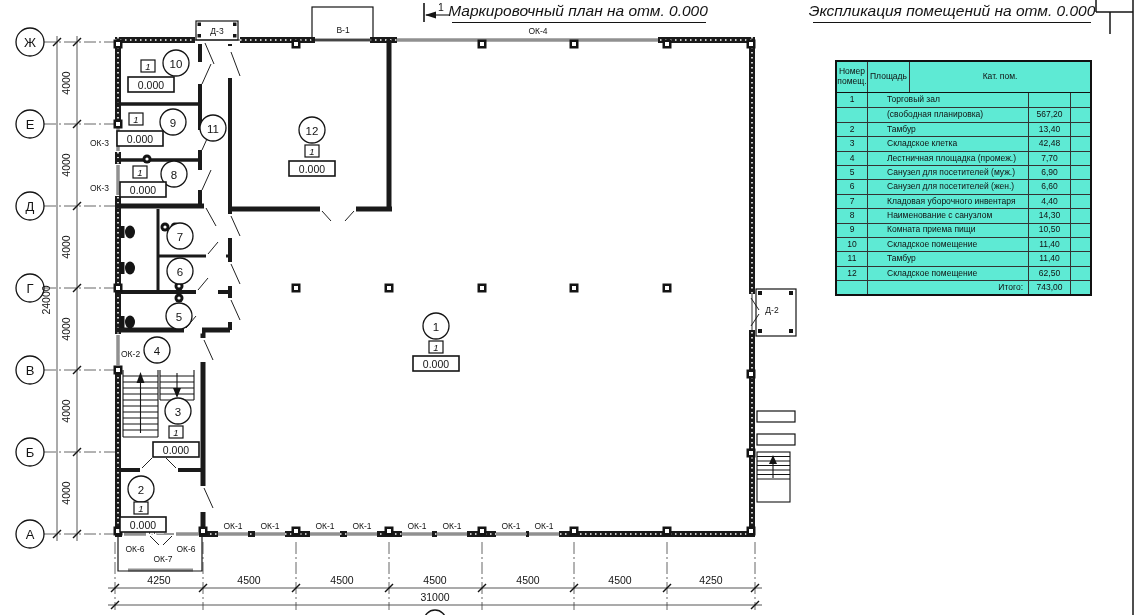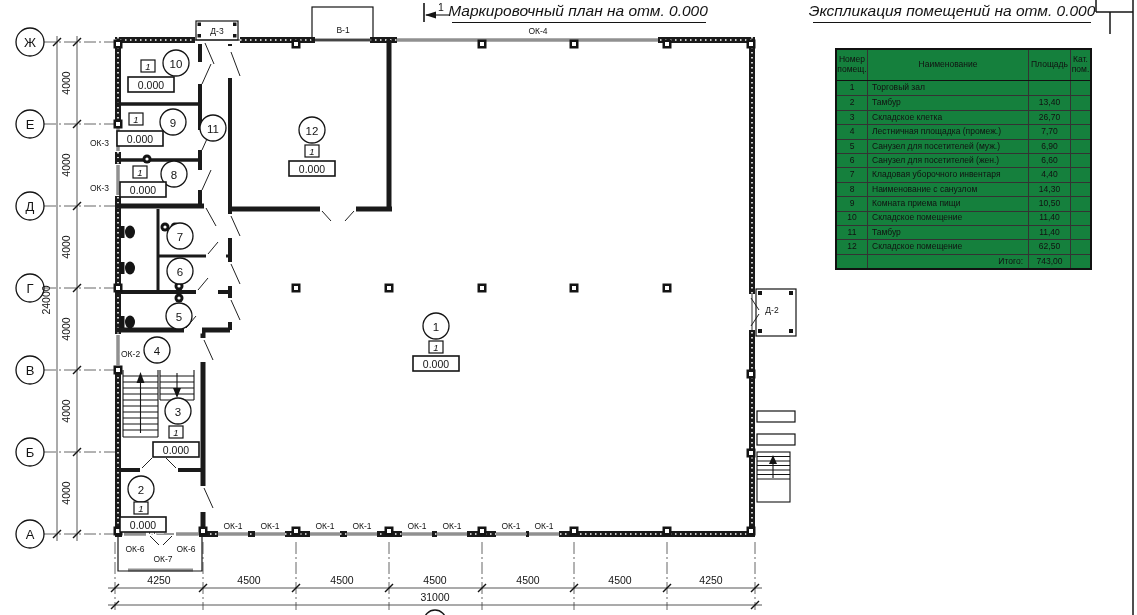--- a/index.html
+++ b/index.html
@@ -5,30 +5,30 @@
   html,body{margin:0;padding:0}
   body{width:1137px;height:615px;position:relative;background:#fff;overflow:hidden;
        font-family:"Liberation Sans",sans-serif}
   svg{position:absolute;left:0;top:0}
   svg text{fill:#141414;font-family:"Liberation Sans",sans-serif}
   .s8{font-size:8.5px}.s9{font-size:9.5px}.s10{font-size:10.5px}.s11{font-size:11.5px}.s12{font-size:13px}
   .it{font-style:italic}
   .lbl{paint-order:stroke;stroke:#fff;stroke-width:3px}
   .title{font-size:15.5px;font-style:italic}
   
-  .expl{position:absolute;left:835px;top:48px;width:257px;border:2px solid #111;
-        background:#15803d;font-size:8.5px;color:#111;box-sizing:border-box}
+  .expl{position:absolute;left:835px;top:60px;width:257px;border:2px solid #111;
+        background:#5eead4;font-size:8.5px;color:#111;box-sizing:border-box}
   .row{display:flex;height:14.4px;border-top:1px solid #333;box-sizing:border-box}
   .row.hd{height:31px;border-top:none;border-bottom:1px solid #111}
   .row.first{border-top:none}
   .c{border-left:1px solid #333;display:flex;align-items:center;justify-content:center;
      overflow:hidden;box-sizing:border-box;line-height:1.12;text-align:center}
   .c:first-child{border-left:none}
   .w1{width:30px}.w2{width:161px}.w3{width:42px}.w4{flex:1}
-  .name{justify-content:flex-start;padding-left:4px;text-align:left}
+  .name{justify-content:flex-start;padding-left:19px;text-align:left}
   .row.total .name{justify-content:flex-end;padding-right:5px;text-align:left}
 </style>
 </head>
 <body>
 
 <svg width="1137" height="615" viewBox="0 0 1137 615">
 
   <g>
     <text x="578" y="16" text-anchor="middle" class="title">Маркировочный план на отм. 0.000</text>
     <line x1="452" y1="22.5" x2="706" y2="22.5" stroke="#141414" stroke-width="1.1"></line>
@@ -491,40 +491,45 @@
       <text x="312" y="154.5" text-anchor="middle" class="s9 it">1</text>
       <rect x="289" y="161" width="46" height="15" fill="#fff" stroke="#141414" stroke-width="1.6"></rect>
       <text x="312" y="172.5" text-anchor="middle" class="s10">0.000</text>
     </g>
   </g>
 </svg>
 
 <div class="expl">
   <div class="row hd">
     <div class="c w1">Номер помещ.</div>
-    <div class="c w2">Наименование</div>
     <div class="c w3">Площадь</div>
     <div class="c w4">Кат. пом.</div>
   </div>
   <div class="row first">
     <div class="c w1">1</div>
     <div class="c w2 name">Торговый зал</div>
     <div class="c w3"></div>
     <div class="c w4"></div>
   </div>
   <div class="row">
+    <div class="c w1"></div>
+    <div class="c w2 name">(свободная планировка)</div>
+    <div class="c w3">567,20</div>
+    <div class="c w4"></div>
+  </div>
+  <div class="row">
     <div class="c w1">2</div>
     <div class="c w2 name">Тамбур</div>
     <div class="c w3">13,40</div>
     <div class="c w4"></div>
   </div>
   <div class="row">
     <div class="c w1">3</div>
     <div class="c w2 name">Складское клетка</div>
-    <div class="c w3">26,70</div>
+    <div class="c w3">42,48</div>
     <div class="c w4"></div>
   </div>
   <div class="row">
     <div class="c w1">4</div>
     <div class="c w2 name">Лестничная площадка (промеж.)</div>
     <div class="c w3">7,70</div>
     <div class="c w4"></div>
   </div>
   <div class="row">
     <div class="c w1">5</div>

